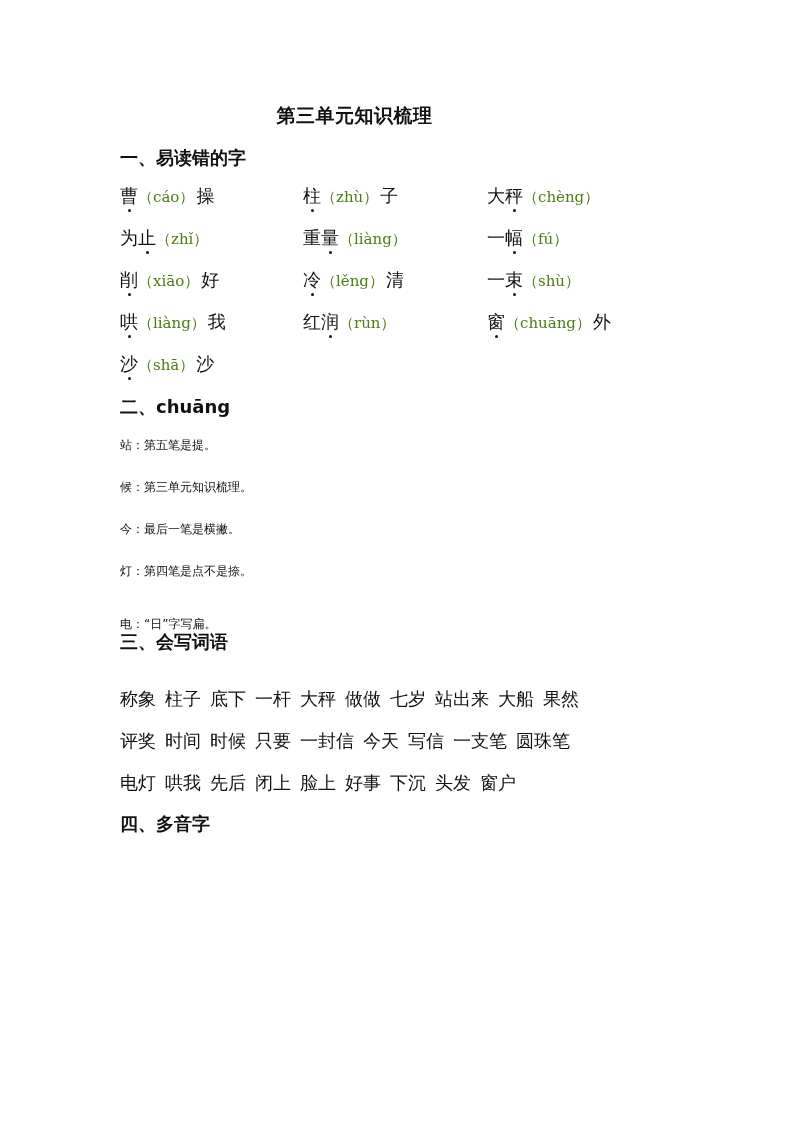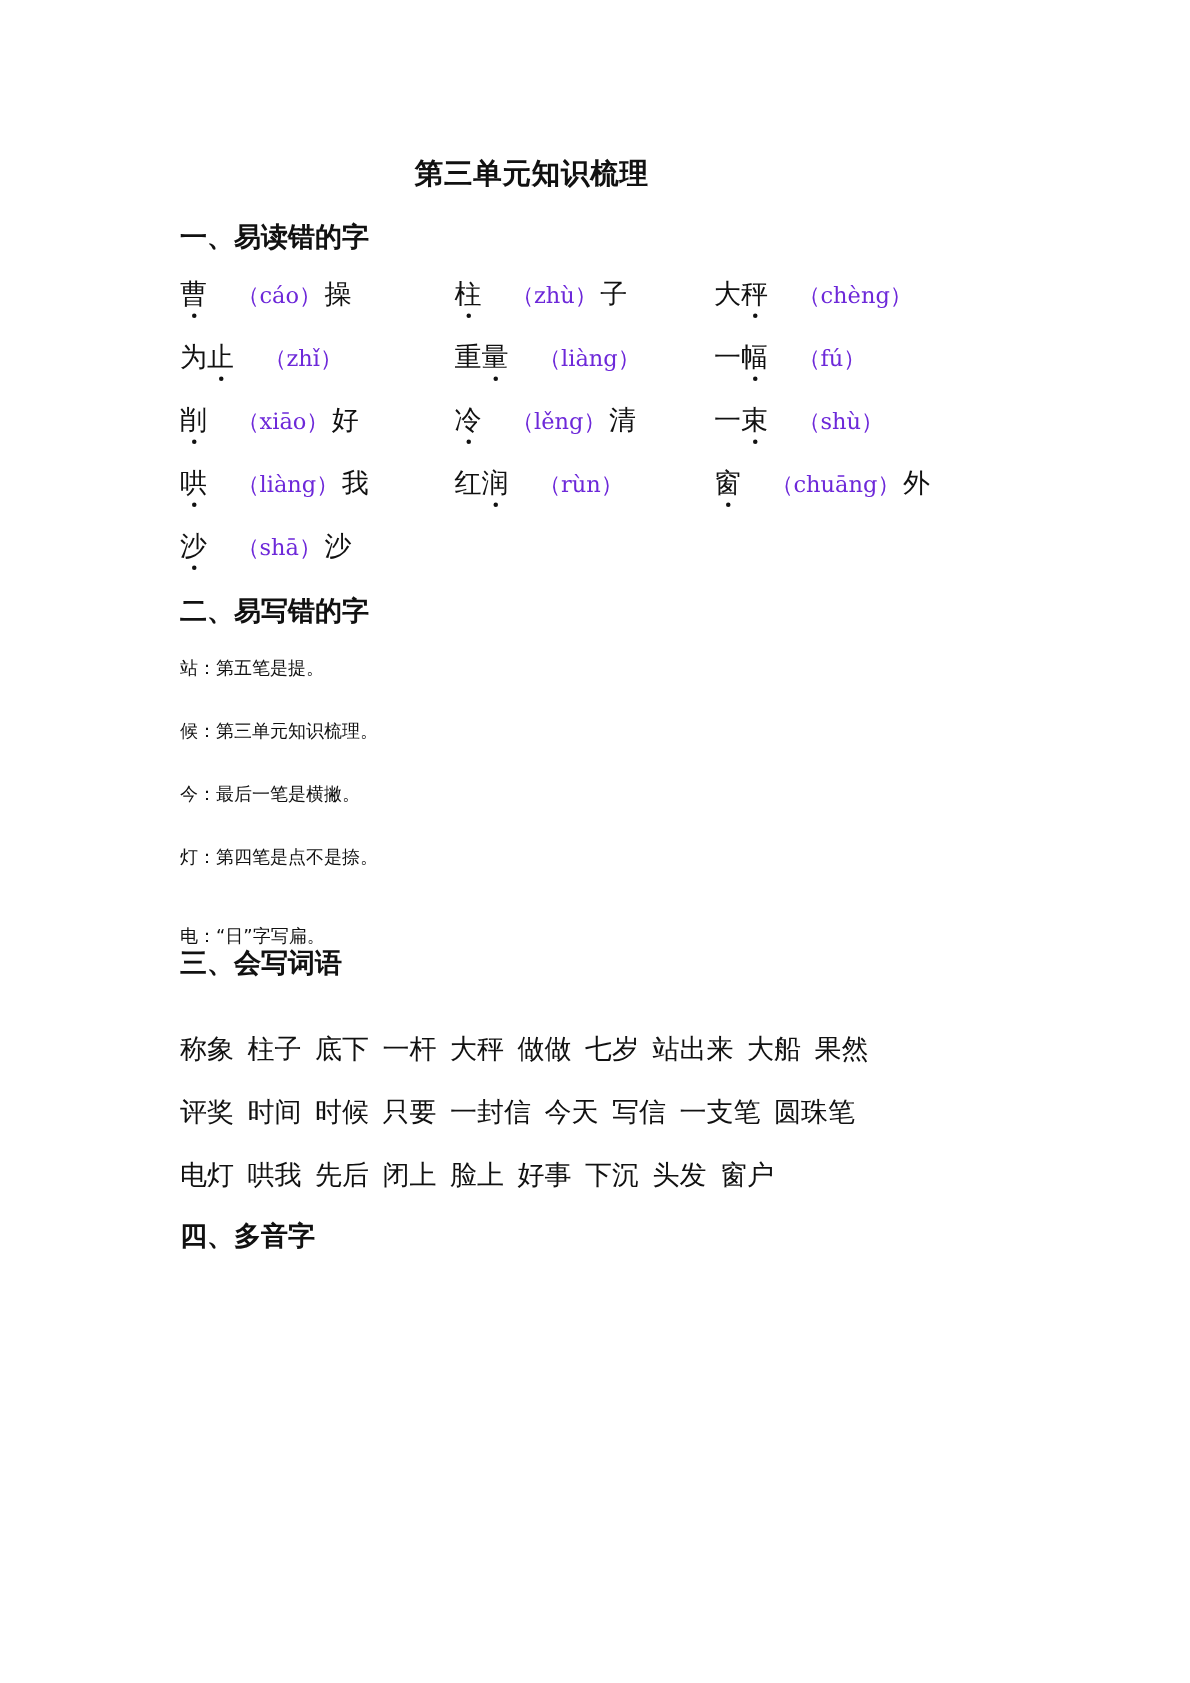--- a/index.html
+++ b/index.html
@@ -10,24 +10,24 @@
     }
     .title {
       position: absolute; top: 103px; left: 0; width: 709px; text-align: center;
       font-size: 19px; font-weight: bold; letter-spacing: 0.5px;
     }
     .heading {
       position: absolute; left: 120px; font-size: 18px; font-weight: bold; text-align: right;
     }
     .row { position: absolute; left: 120px; width: 600px; height: 26px; font-size: 18px; }
     .cell { position: absolute; top: 0; white-space: nowrap; }
-    .c0 { left: 0; } .c1 { left: 183px; } .c2 { left: 356px; }
+    .c0 { left: 0; } .c1 { left: 183px; } .c2 { left: 367px; }
     .py {
       font-family: "DejaVu Serif", "Liberation Serif", serif;
-      font-size: 15px; color: #6d28d9; margin-left: 20px;
+      font-size: 15px; color: #4d7c0f;
     }
     .em { position: relative; display: inline-block; }
     .em::after {
       content: ""; position: absolute; left: 50%; bottom: -4px;
       width: 3px; height: 3px; margin-left: -1.5px; border-radius: 50%; background: #111;
     }
     .line { position: absolute; left: 120px; font-size: 12px; white-space: nowrap; }
     .words { position: absolute; left: 120px; font-size: 18px; white-space: nowrap; }
     .word { display: inline-block; margin-right: 9px; font-family: Liberation Serif, serif; }
   </style>
@@ -57,21 +57,21 @@
     <div class="row" style="top: 310px;">
       <div class="cell c0"><span></span><span class="em">哄</span><span class="py">（liàng）</span><span style="margin-left: 2px;">我</span></div>
       <div class="cell c1"><span>红</span><span class="em">润</span><span class="py">（rùn）</span><span style="margin-left: 2px;"></span></div>
       <div class="cell c2"><span></span><span class="em">窗</span><span class="py">（chuāng）</span><span style="margin-left: 2px;">外</span></div>
     </div>
     <div class="row" style="top: 352px;">
       <div class="cell c0"><span></span><span class="em">沙</span><span class="py">（shā）</span><span style="margin-left: 2px;">沙</span></div>
     </div>
   </div>
 
-<div class="heading" style="top:395px">二、易写错的字</div>
+<div class="heading" style="top:395px">二、chuāng</div>
 <div class="line" style="top:437px">站：第五笔是提。</div>
 <div class="line" style="top:479px">候：第三单元知识梳理。</div>
 <div class="line" style="top:521px">今：最后一笔是横撇。</div>
 <div class="line" style="top:563px">灯：第四笔是点不是捺。</div>
 <div class="line" style="top:616px">电：“日”字写扁。</div>
 
 <div class="heading" style="top:630px">三、会写词语</div>
 <div class="words" style="top:687px"><span class="word">称象</span><span class="word">柱子</span><span class="word">底下</span><span class="word">一杆</span><span class="word">大秤</span><span class="word">做做</span><span class="word">七岁</span><span class="word">站出来</span><span class="word">大船</span><span class="word">果然</span></div>
 <div class="words" style="top:729px"><span class="word">评奖</span><span class="word">时间</span><span class="word">时候</span><span class="word">只要</span><span class="word">一封信</span><span class="word">今天</span><span class="word">写信</span><span class="word">一支笔</span><span class="word">圆珠笔</span></div>
 <div class="words" style="top:771px"><span class="word">电灯</span><span class="word">哄我</span><span class="word">先后</span><span class="word">闭上</span><span class="word">脸上</span><span class="word">好事</span><span class="word">下沉</span><span class="word">头发</span><span class="word">窗户</span></div>

